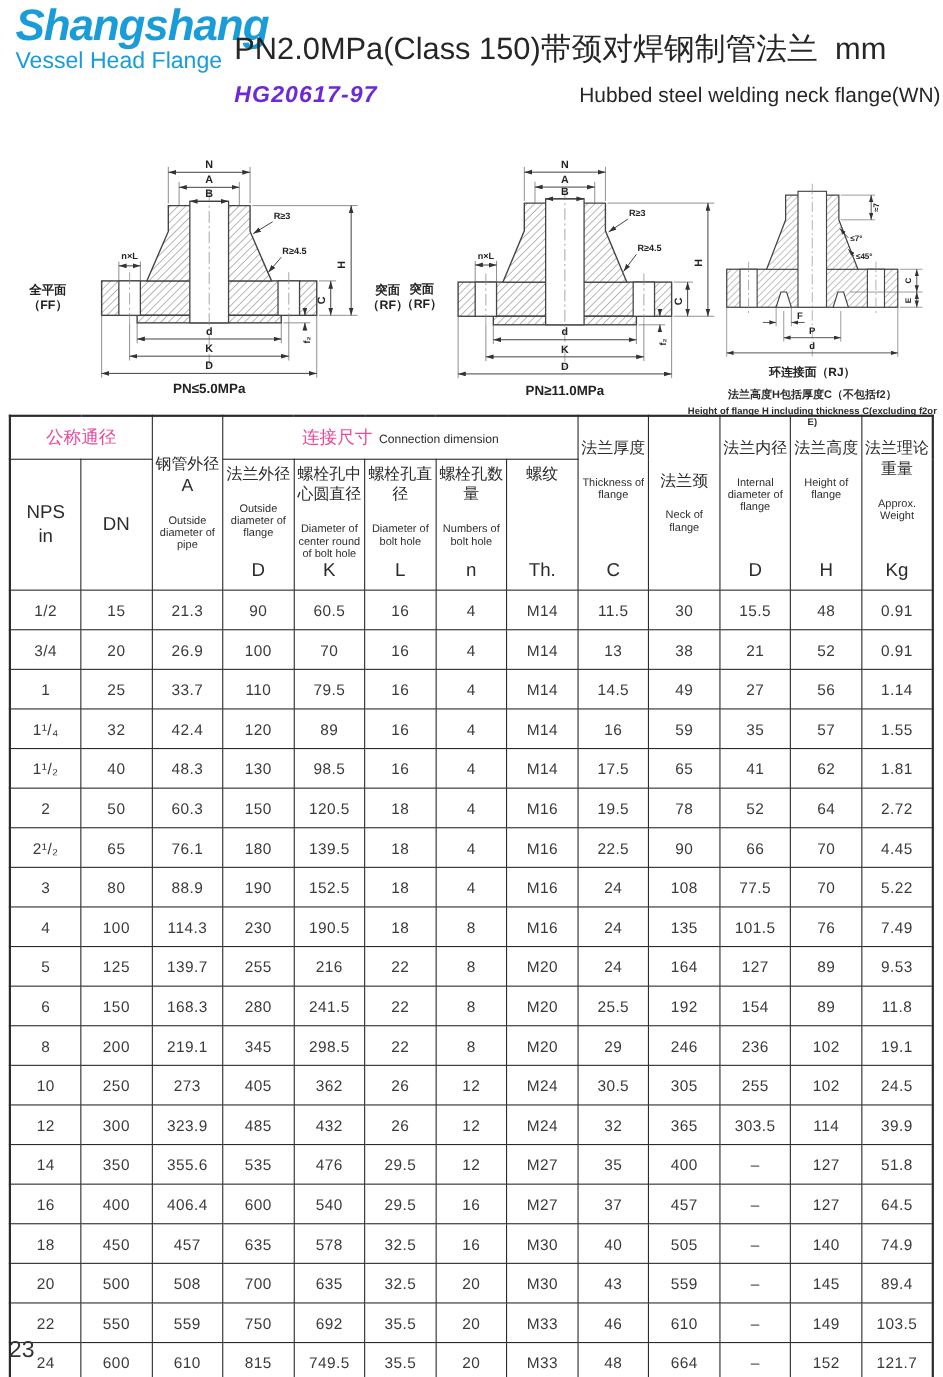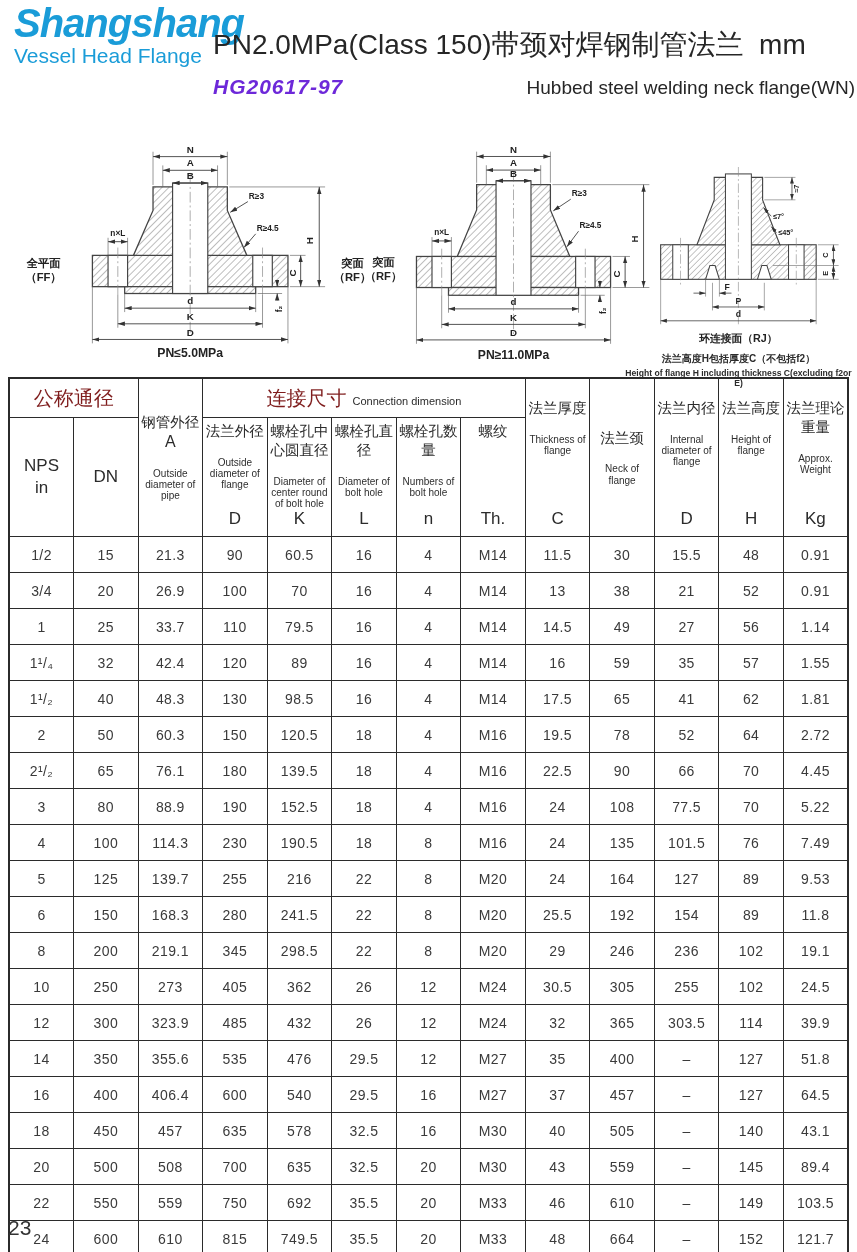--- a/index.html
+++ b/index.html
@@ -38,21 +38,21 @@
   .face{font-size:11.5px;font-weight:bold;fill:#222;}
 
   
   table.spec{position:absolute;left:8px;top:377px;width:841px;border-collapse:collapse;table-layout:fixed;
              border:2px solid #2b2b2b;}
   table.spec th,table.spec td{border:1px solid #2b2b2b;padding:0;text-align:center;vertical-align:middle;}
   table.spec th{font-weight:normal;}
   tr.r1 th{height:38px;}
   tr.r2 th{height:100px;}
   table.spec td{height:35px;font-size:14px;color:#3a3a3a;letter-spacing:0.4px;}
-  .gh{font-size:20px;color:#7f1d1d;}
+  .gh{font-size:16px;color:#ec4899;}
   .gh-en{font-size:11px;color:#2b2b2b;margin-left:6px;}
   .cf{display:flex;flex-direction:column;align-items:center;height:100%;box-sizing:border-box;padding:4px 2px;}
   .cf .zh{font-size:14.5px;line-height:1.3;color:#2b2b2b;}
   .cf .en{font-size:10px;line-height:1.12;color:#2e2e2e;margin-top:16px;}
   .cf .sym{margin-top:auto;font-size:17px;padding-bottom:3px;color:#2b2b2b;}
   .cf.center{justify-content:center;}
   .span2 .cf{padding-top:20px;}
   .span2 .cf.center{padding-top:3px;}
   .big{font-size:17px;line-height:1.3;color:#2b2b2b;}
   .symmid{font-size:16px;color:#2b2b2b;margin:1px 0;}
@@ -640,21 +640,21 @@
           <td>457</td>
           <td>635</td>
           <td>578</td>
           <td>32.5</td>
           <td>16</td>
           <td>M30</td>
           <td>40</td>
           <td>505</td>
           <td>–</td>
           <td>140</td>
-          <td>43.1</td>
+          <td>74.9</td>
         </tr>
         <tr>
           <td>20</td>
           <td>500</td>
           <td>508</td>
           <td>700</td>
           <td>635</td>
           <td>32.5</td>
           <td>20</td>
           <td>M30</td>

